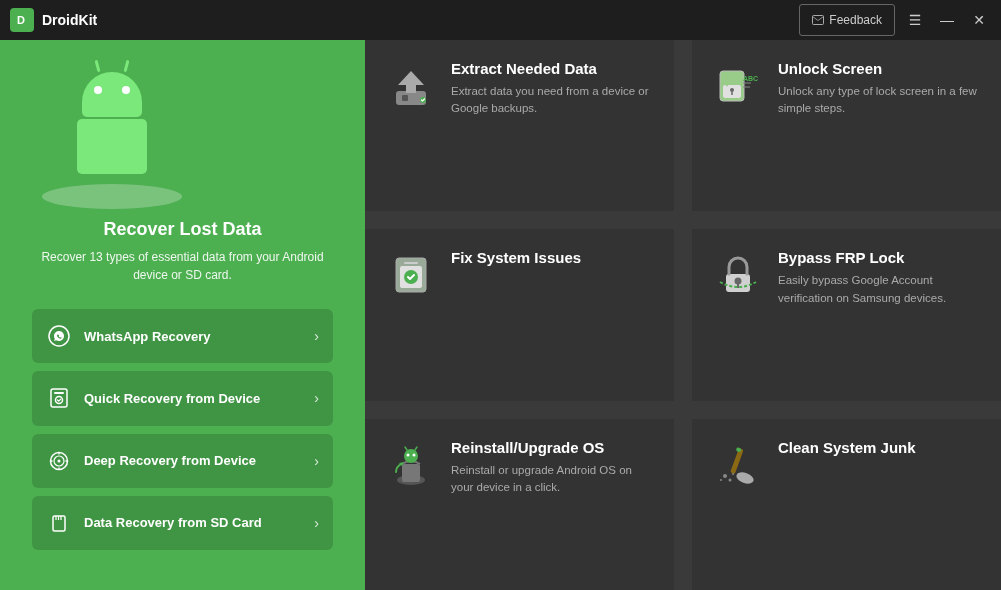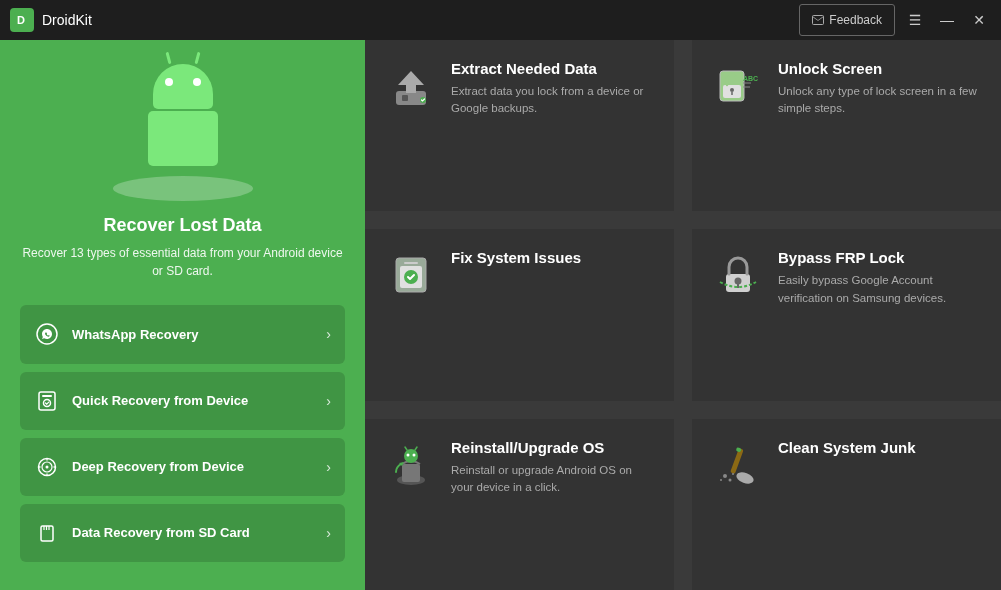--- a/index.html
+++ b/index.html
@@ -34,21 +34,21 @@
       display: flex;
       align-items: center;
       justify-content: center;
       font-size: 14px;
       font-weight: bold;
       color: white;
     }
     .app-title-text {
       color: #fff;
       font-size: 14px;
-      font-weight: 400;
+      font-weight: 700;
     }
     .title-bar-right {
       display: flex;
       align-items: center;
       gap: 8px;
     }
     .feedback-btn {
       background: transparent;
       border: 1px solid #666;
       color: #ccc;
@@ -76,24 +76,23 @@
     
     .main-content {
       display: flex;
       height: 550px;
     }
 
     
     .left-panel {
       width: 365px;
       background: #4caf50;
-      padding: 20px;
+      padding: 32px;
       display: flex;
       flex-direction: column;
-      align-items: center;
     }
     .hero-image {
       width: 160px;
       height: 150px;
       margin-bottom: 10px;
       position: relative;
       display: flex;
       align-items: center;
       justify-content: center;
     }
@@ -347,21 +346,21 @@
         <svg width="46" height="46" viewBox="0 0 46 46" fill="none">
           <rect x="8" y="28" width="30" height="14" rx="3" fill="#888"></rect>
           <polygon points="23,8 36,22 28,22 28,30 18,30 18,22 10,22" fill="#aaa"></polygon>
           <rect x="14" y="32" width="6" height="6" rx="1" fill="#555"></rect>
           <circle cx="35" cy="37" r="3" fill="#4caf50"></circle>
           <path d="M33.5 37l1 1 2-2" stroke="white" stroke-width="1.2" stroke-linecap="round"></path>
         </svg>
       </div>
       <div class="feature-text">
         <div class="feature-title">Extract Needed Data</div>
-        <div class="feature-desc">Extract data you lock from a device or Google backups.</div>
+        <div class="feature-desc">Extract data you need from a device or Google backups.</div>
       </div>
     </div>
 
     <div class="feature-card">
       <div class="feature-icon">
         <svg width="46" height="46" viewBox="0 0 46 46" fill="none">
           <rect x="5" y="8" width="24" height="30" rx="3" fill="#9c8" stroke="#bbb" stroke-width="1"></rect>
           <rect x="8" y="22" width="18" height="13" rx="2" fill="#e0e0e0"></rect>
           <path d="M12 22v-5a5 5 0 0110 0" stroke="#9c8" stroke-width="2.5" fill="none" stroke-linecap="round"></path>
           <circle cx="17" cy="27" r="2" fill="#666"></circle>

